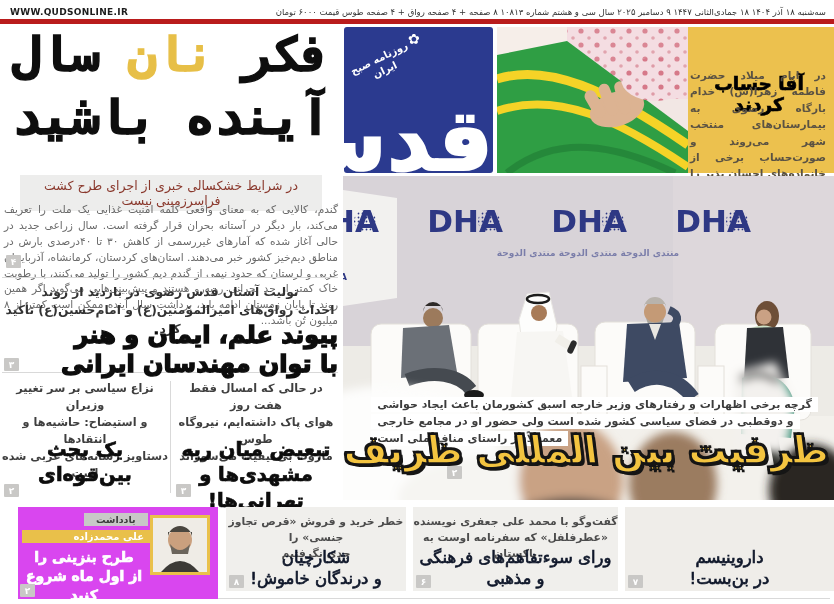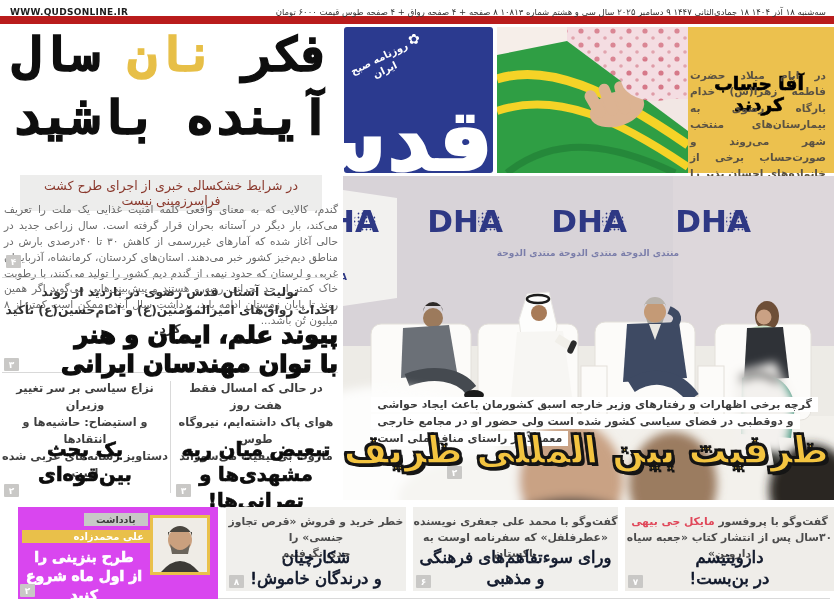--- a/index.html
+++ b/index.html
@@ -6,21 +6,21 @@
   html,body { background:#fff; }
   .page {
     position:relative; width:834px; height:604px; overflow:hidden;
     background:#ffffff; font-family:"DejaVu Sans", sans-serif; direction:rtl;
   }
   .heavy   { -webkit-text-stroke:1.4px currentColor; }
   .semiheavy { -webkit-text-stroke:.7px currentColor; }
   .pre { white-space:pre-line; }
 
   
-  .header { position:absolute; top:0; left:0; width:834px; height:24px; border-bottom:8px solid #b91c1c; background:#fff; }
+  .header { position:absolute; top:0; left:0; width:834px; height:24px; border-bottom:5px solid #b91c1c; background:#fff; }
   .site-url { position:absolute; left:10px; top:7px; font-size:9px; font-weight:bold; color:#1d1d1d; direction:ltr; letter-spacing:.3px; }
   .dateline { position:absolute; right:8px; top:7px; font-size:8.5px; color:#333; }
 
   
   .lead { position:absolute; left:2px; top:27px; width:338px; height:252px; }
   .lead-headline { position:absolute; top:0; left:0; width:100%; text-align:center;
       font-size:48px; font-weight:bold; line-height:1.32; color:#0e0e0e; white-space:pre-line;font-family:Liberation Mono, monospace; }
   .lead-headline .gold { color:#e7bf47; }
   .lead-subtitle { position:absolute; top:148px; left:18px; width:302px; background:#ededec;
       color:#8a382c; font-weight:normal; font-size:12.5px; text-align:center; padding:3px 2px; }
@@ -316,19 +316,18 @@
 
   <section class="bbox box-veray">
     <div class="kicker">گفت‌وگو با محمد علی جعفری نویسنده
 «عطرفلفل» که سفرنامه اوست به پاکستان</div>
     <div class="headline semiheavy">ورای سوءتفاهم‌های فرهنگی
 و مذهبی</div>
     <div class="tab" style="left:3px; bottom:3px;">۶</div>
   </section>
 
   <section class="bbox box-darwin">
-    <div class="kicker"><span>گفت‌وگو با پروفسور </span><span class="name-red">مایکل جی بیهی</span><br><span>۳۰سال پس از انتشار کتاب «جعبه سیاه داروین»</span></div>
     <div class="headline semiheavy">داروینیسم
 در بن‌بست!</div>
     <div class="tab" style="left:3px; bottom:3px;">۷</div>
   </section>
 
 </div>
 
 </body></html>

